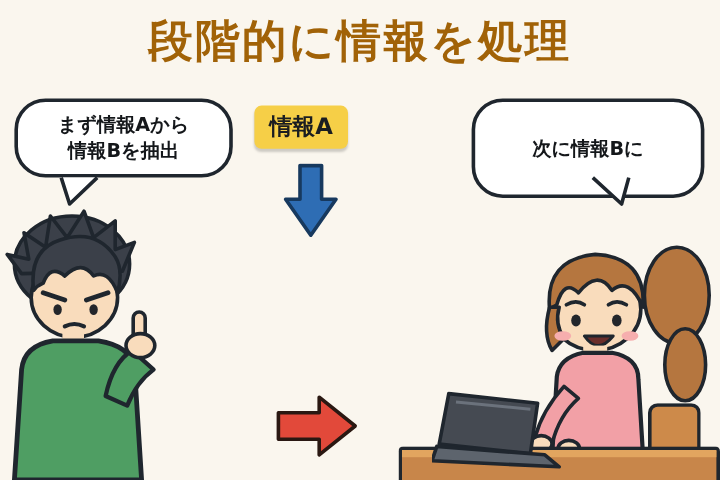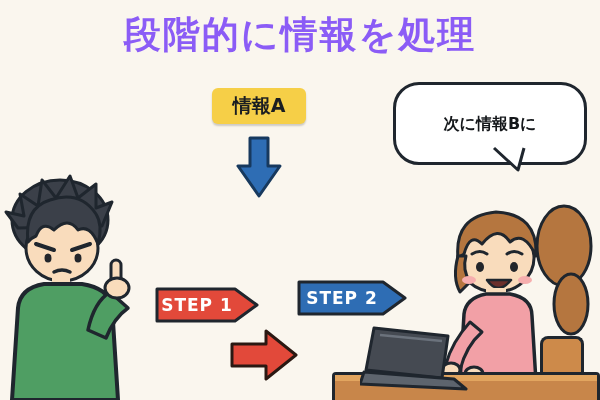--- a/index.html
+++ b/index.html
@@ -2,33 +2,33 @@
 <html><head>
 <meta charset="utf-8">
 <style>
   * { margin:0; padding:0; box-sizing:border-box; }
   html,body { width:600px; height:400px; }
   body { font-family:"DejaVu Sans","Liberation Sans",sans-serif; }
   .stage { position:absolute; left:0; top:0; width:600px; height:400px;
            background:#faf6ee; overflow:hidden; }
 
   .title { position:absolute; top:10px; left:0; width:100%; text-align:center;
-           font-size:37px; font-weight:bold; color:#8b5cf6; letter-spacing:2px; }
+           font-size:37px; font-weight:bold; color:#a16207; letter-spacing:2px; }
 
   .bubble { position:absolute; background:#ffffff; border:3px solid #1f262e;
             border-radius:26px; display:flex; flex-direction:column;
             align-items:center; justify-content:center; text-align:center;
             font-weight:bold; font-size:16px; line-height:1.35; color:#14171a; }
   .bubble-left  { left:12px;  top:82px; width:182px; height:66px; }
   .bubble-right { left:393px; top:82px; width:194px; height:83px; }
   .tail { position:absolute; width:34px; height:26px; }
   .tail-left  { left:34px; top:61px; }
   .tail-right { left:96px; top:61px; }
 
-  .info-box { position:absolute; width:94px; height:36px; background:#f6cf47;
+  .info-box { position:absolute; width:78px; height:36px; background:#f6cf47;
               border-radius:6px; display:flex; align-items:center; justify-content:center;
               font-weight:bold; font-size:19px; color:#1a1d21;
               box-shadow:0 2px 2px rgba(0,0,0,0.18); }
   .box-a { left:212px; top:88px; }
   .box-b { left:212px; top:220px; }
 
   .arrow-wrap { position:absolute; }
   .down-arrow { left:236px; top:136px; width:46px; height:64px; }
   .red-arrow  { left:230px; top:326px; width:70px; height:58px; }
 
@@ -98,47 +98,43 @@
   <div class="desk">
     <div class="desk-light"></div>
   </div>
 
   <svg class="laptop" viewBox="0 0 118 66">
     <path d="M14,2 L88,10 L82,52 L6,44 Z" fill="#454a52" stroke="#1f262e" stroke-width="3" stroke-linejoin="round"></path>
     <path d="M20,9 L82,15" stroke="#6b727c" stroke-width="2.5" fill="none"></path>
     <path d="M4,46 L94,53 L106,63 L0,58 Z" fill="#5d646d" stroke="#1f262e" stroke-width="3" stroke-linejoin="round"></path>
   </svg>
 
+  <div class="bubble bubble-left">
+    <span>まず情報Aから</span>
+    <span>情報Bを抽出</span>
+    <svg class="tail tail-left" viewBox="0 0 34 26">
+      <polygon points="2,2 32,2 9,24" fill="#ffffff"></polygon>
+      <path d="M2,2 L9,24 L32,2" fill="none" stroke="#1f262e" stroke-width="3" stroke-linejoin="round"></path>
+    </svg>
+  </div>
 
   <div class="bubble bubble-right">
     <span>次に情報Bに</span>
     <svg class="tail tail-right" viewBox="0 0 34 26">
       <polygon points="2,2 32,2 26,24" fill="#ffffff"></polygon>
       <path d="M2,2 L26,24 L32,2" fill="none" stroke="#1f262e" stroke-width="3" stroke-linejoin="round"></path>
     </svg>
   </div>
 
   <div class="info-box box-a">情報A</div>
 
   <svg class="arrow-wrap down-arrow" viewBox="0 0 46 64">
     <polygon points="14,2 32,2 32,30 44,30 23,60 2,30 14,30" fill="#2e6db4" stroke="#17395e" stroke-width="3" stroke-linejoin="round"></polygon>
   </svg>
 
 
-  <div class="step step1">
-    <svg width="104" height="36" viewBox="0 0 104 36">
-      <polygon points="2,2 80,2 102,18 80,34 2,34" fill="#e2493a" stroke="#1f262e" stroke-width="3" stroke-linejoin="round"></polygon>
-    </svg>
-    <span class="step-label">STEP 1</span>
-  </div>
 
-  <div class="step step2">
-    <svg width="110" height="36" viewBox="0 0 110 36">
-      <polygon points="2,2 86,2 108,18 86,34 2,34" fill="#2e6db4" stroke="#1f262e" stroke-width="3" stroke-linejoin="round"></polygon>
-    </svg>
-    <span class="step-label">STEP 2</span>
-  </div>
 
   <svg class="arrow-wrap red-arrow" viewBox="0 0 70 58">
     <polygon points="2,18 36,18 36,5 66,29 36,53 36,40 2,40" fill="#e2493a" stroke="#2a1812" stroke-width="3" stroke-linejoin="round"></polygon>
   </svg>
 
 </div>
 
 </body></html>

